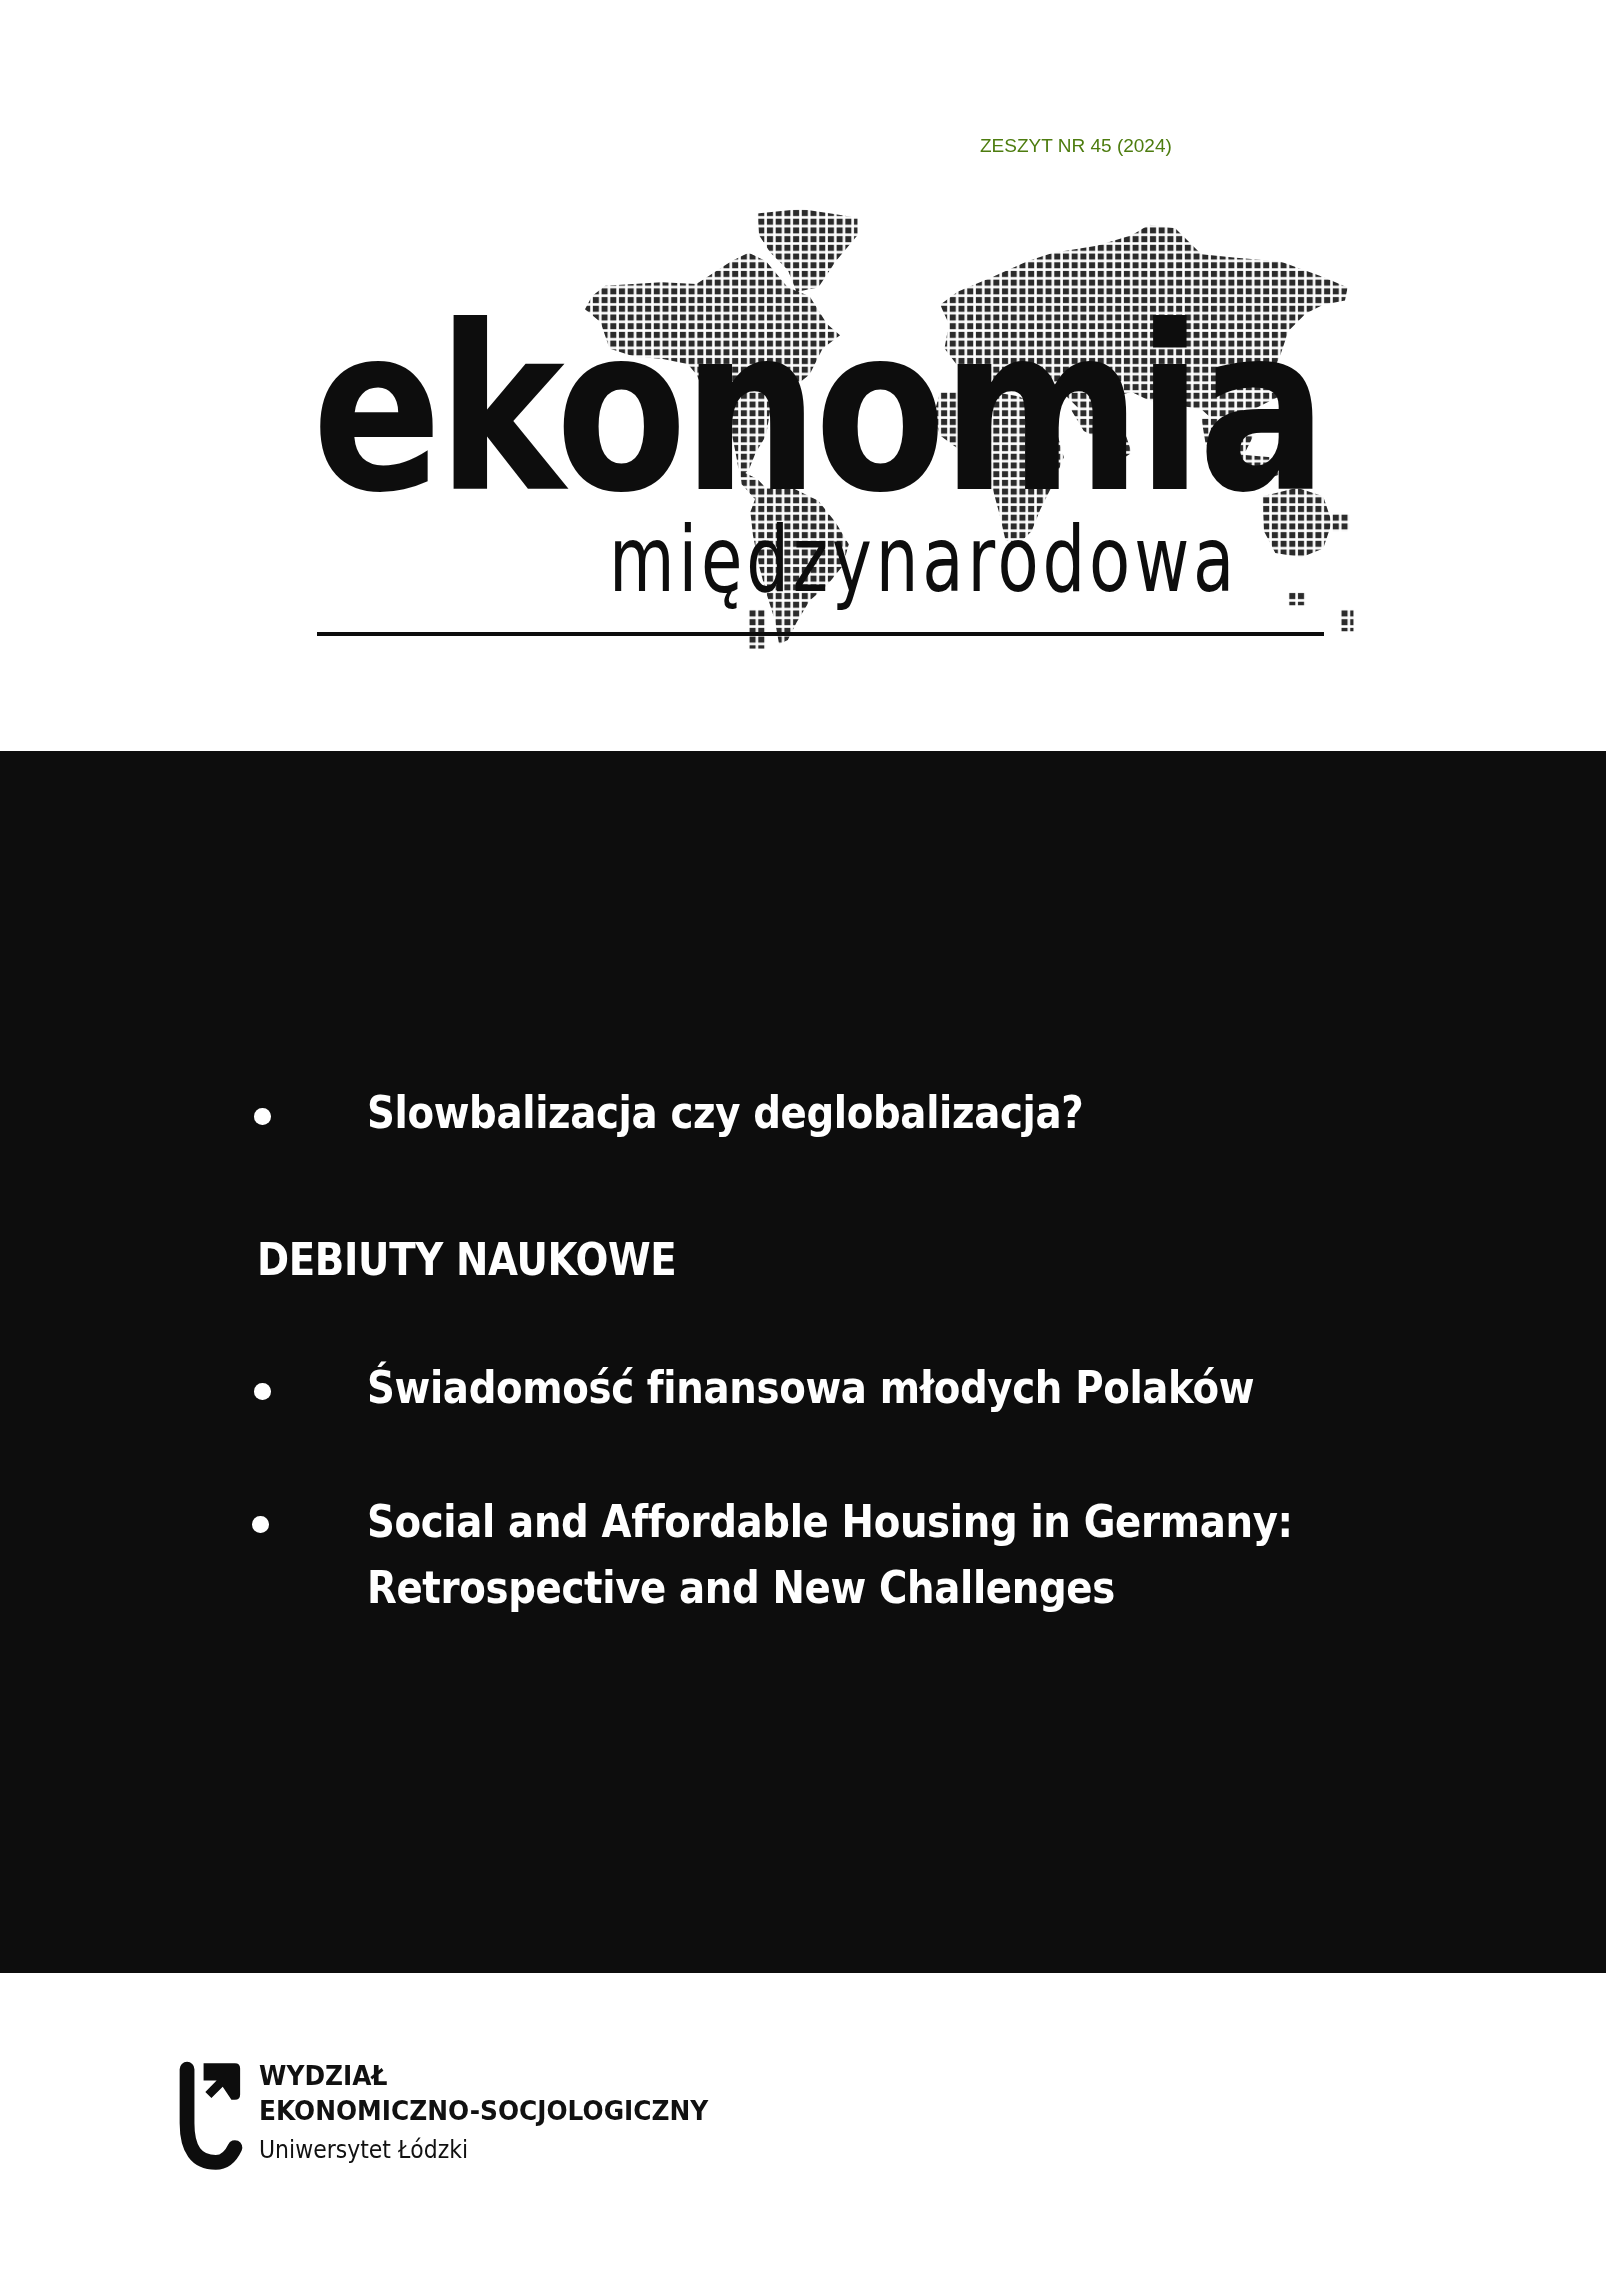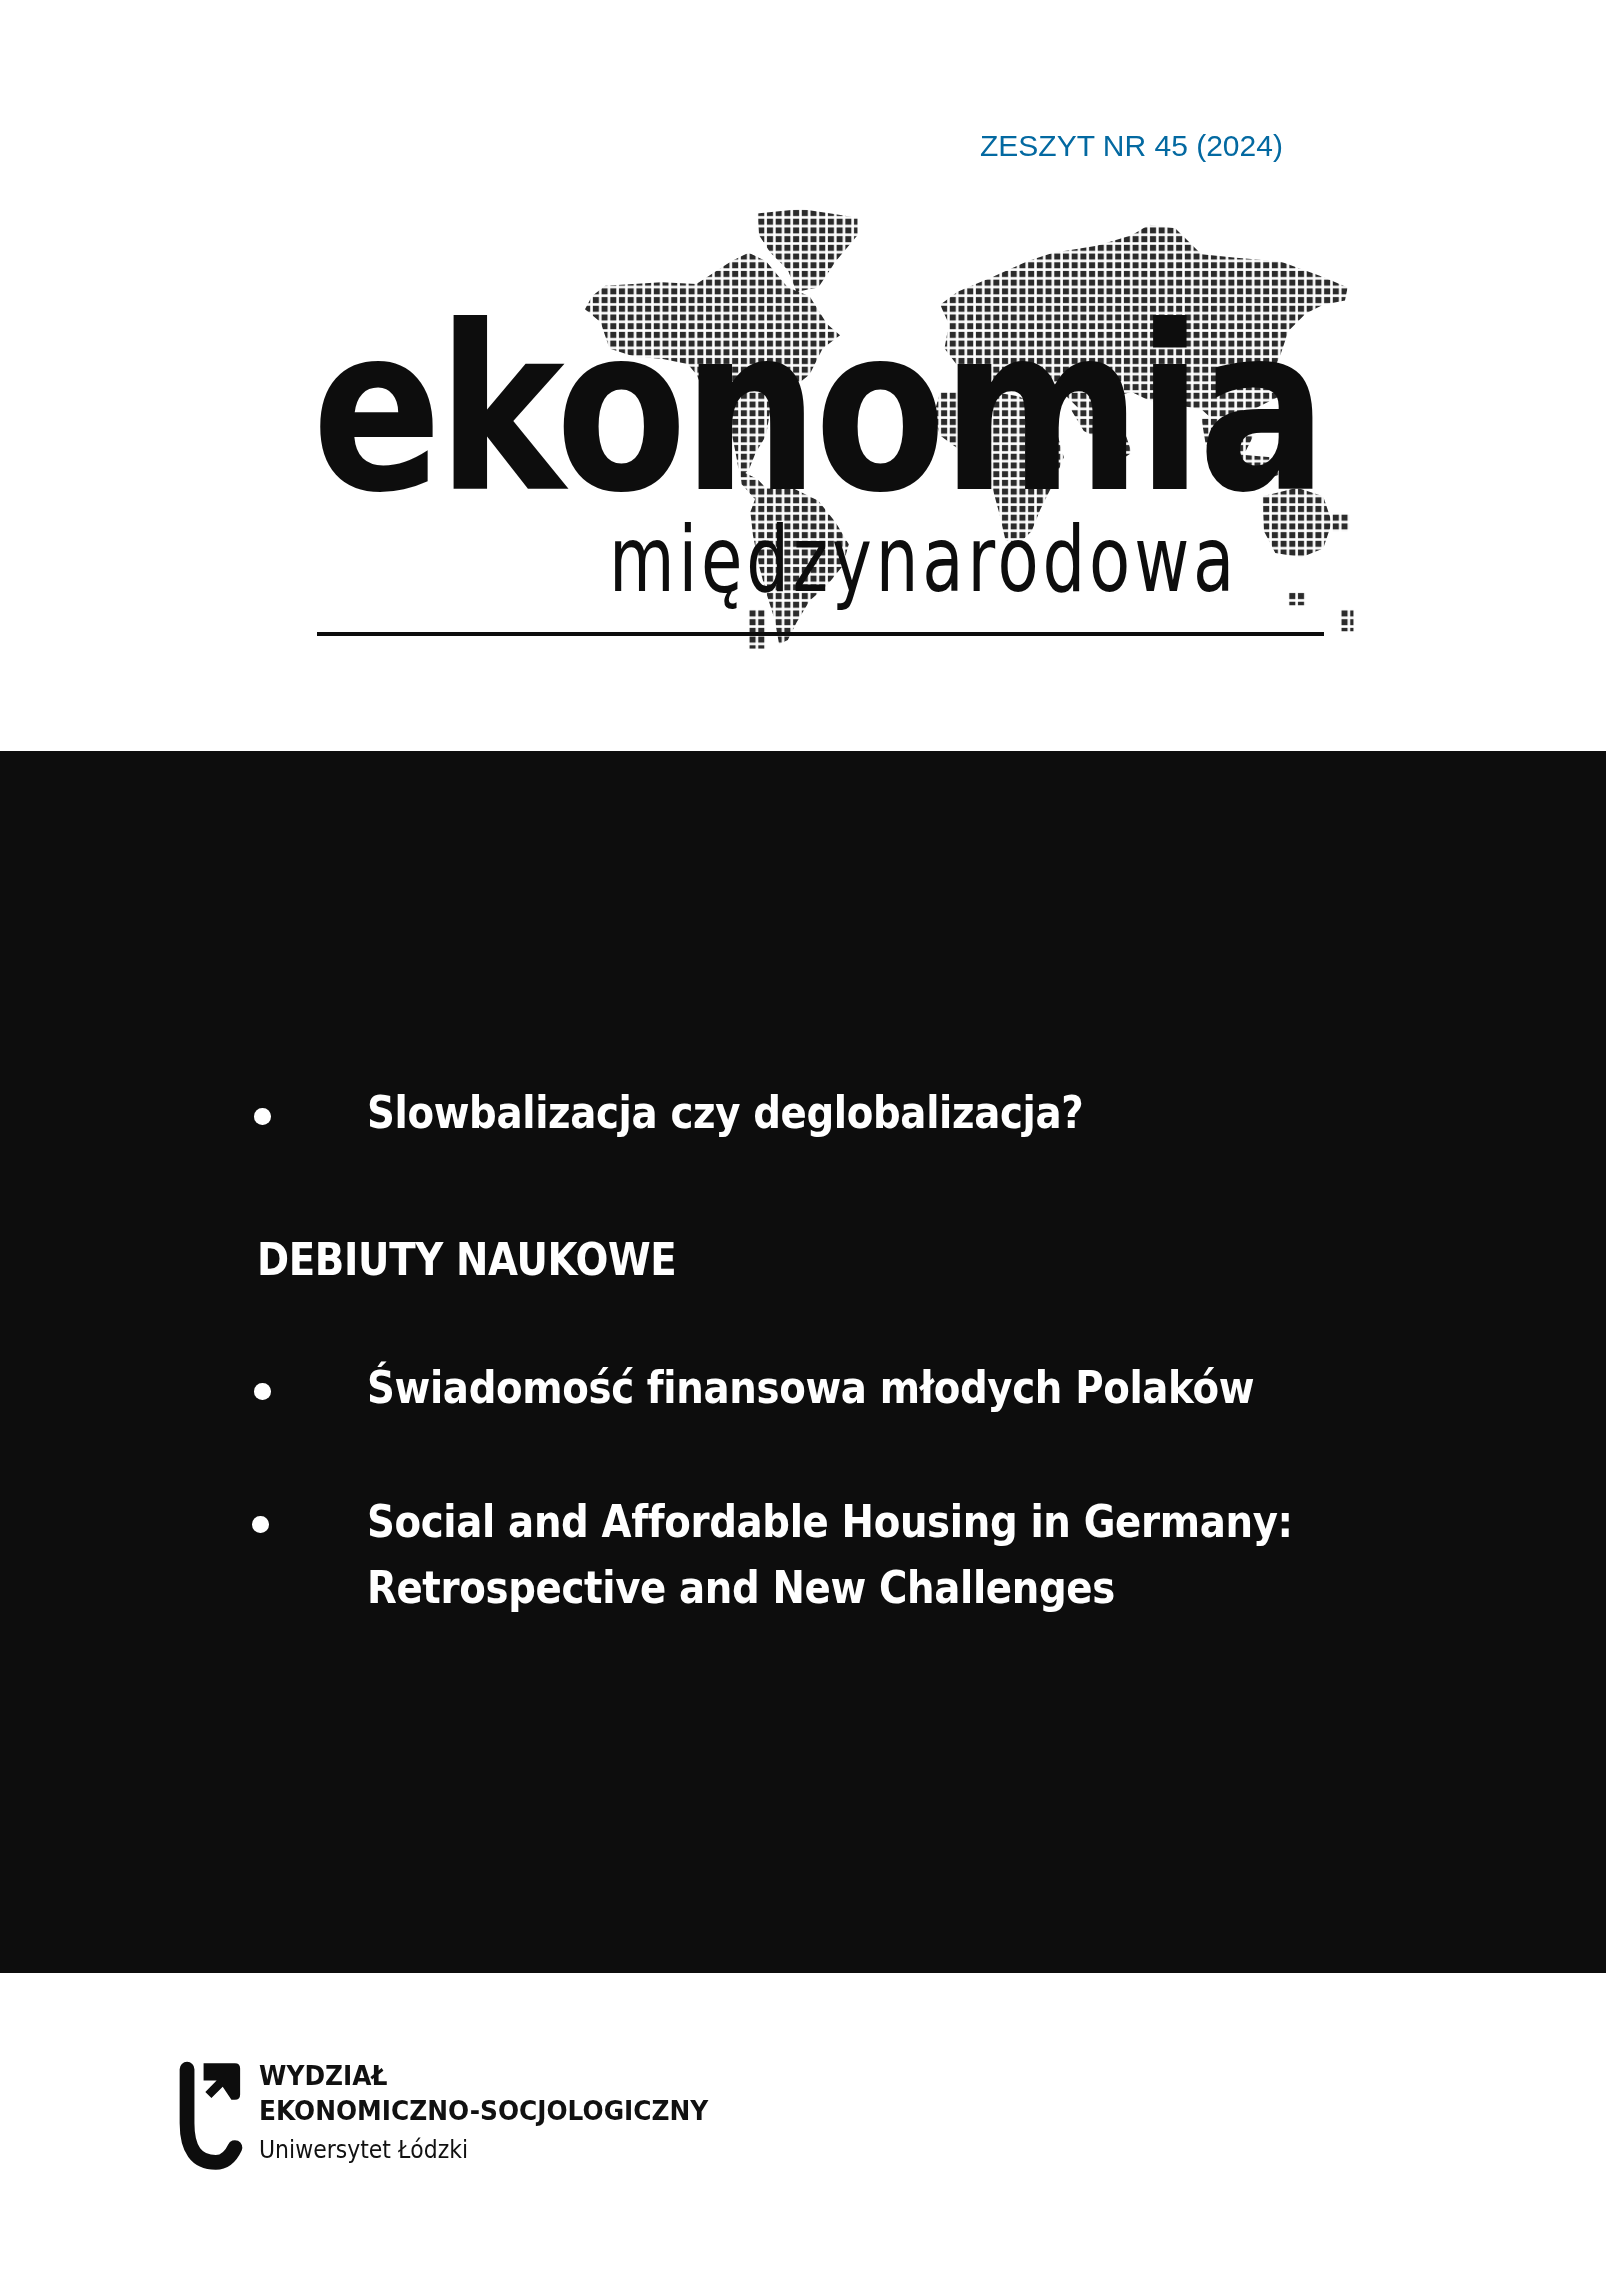--- a/index.html
+++ b/index.html
@@ -3,22 +3,22 @@
 <meta charset="utf-8">
 <style>
   html, body { margin: 0; padding: 0; }
   body {
     width: 1607px; height: 2295px; position: relative; overflow: hidden;
     background: #ffffff; color: #0d0d0d;
     font-family: "Liberation Sans", sans-serif;
   }
   .abs { position: absolute; }
   #issue-label {
-    left: 980px; top: 128px; font-size: 30px; line-height: 35px;
-    font-family: "Liberation Sans", sans-serif; color: #0369a1; white-space: nowrap;
+    left: 980px; top: 128px; font-size: 19px; line-height: 35px;
+    font-family: "Liberation Sans", sans-serif; color: #4d7c0f; white-space: nowrap;
   }
   #world-map { left: 0; top: 0; width: 1607px; height: 749px; }
   #title-main {
     left: 312px; top: 280px; font-family: "DejaVu Sans", sans-serif; font-weight: bold;
     font-size: 228px; line-height: 261px; letter-spacing: -5.2px; color: #0d0d0d;
     white-space: nowrap; transform-origin: 0 0; transform: scaleX(0.84);
   }
   #title-sub {
     left: 609px; top: 508px; font-family: "DejaVu Sans", sans-serif; font-weight: normal;
     font-size: 91px; line-height: 104px; letter-spacing: 5.2px; color: #0d0d0d;

